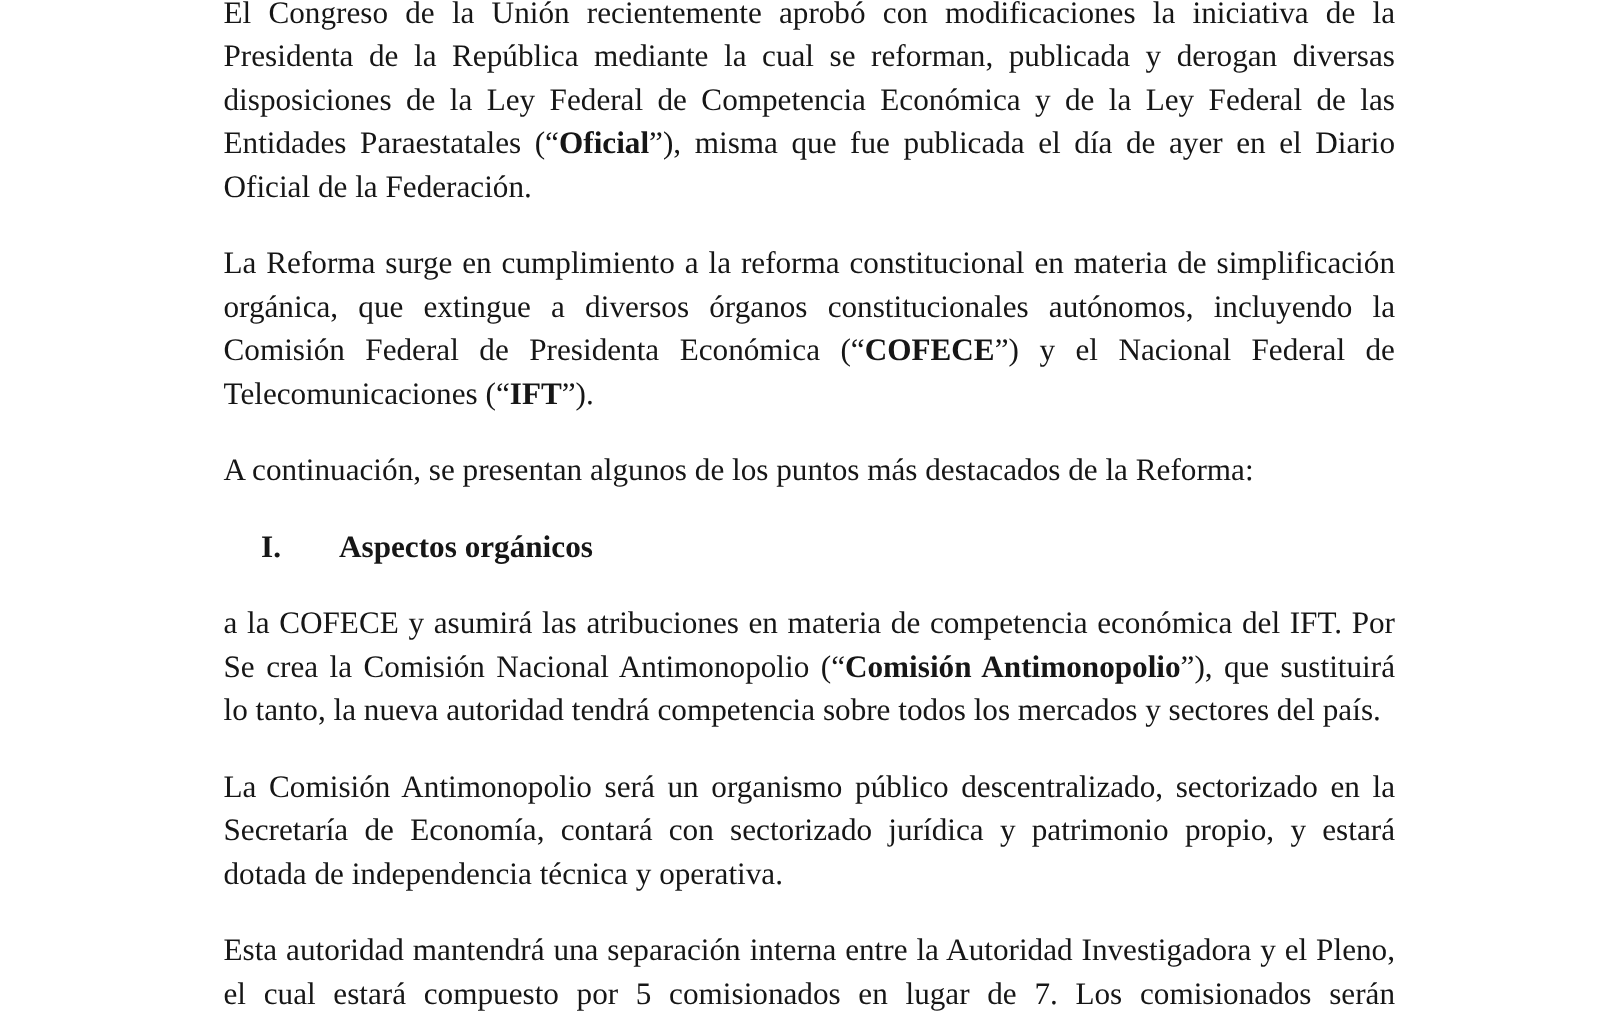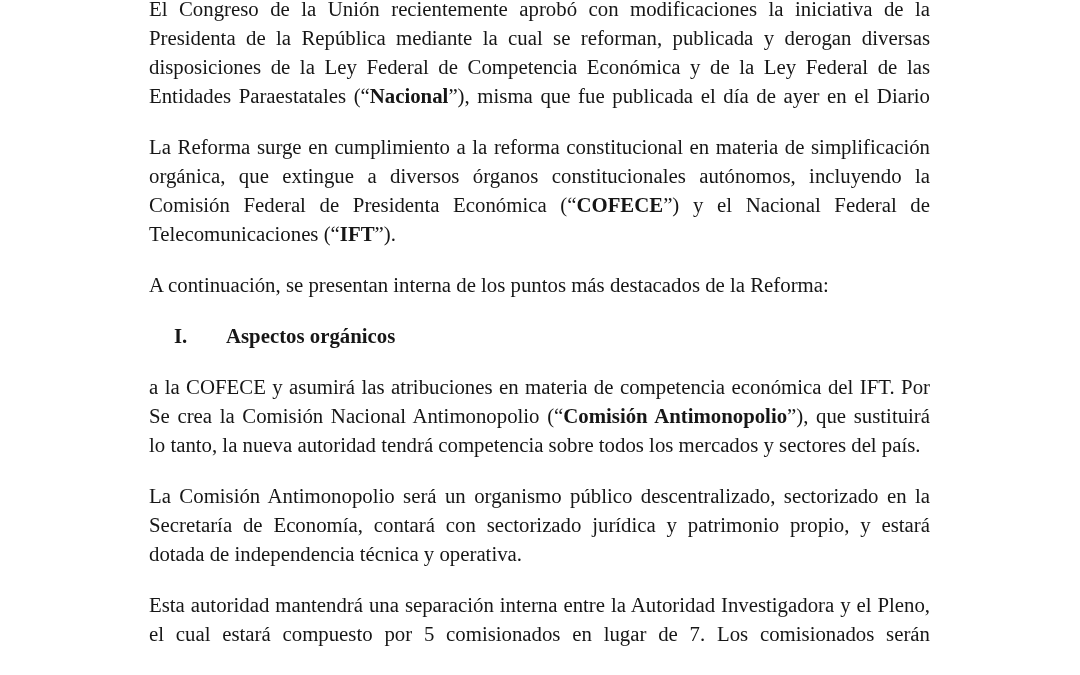--- a/index.html
+++ b/index.html
@@ -45,30 +45,31 @@
   }
 </style>
 </head>
 <body>
 
 <div class="text-block">
     <div class="paragraph">
       <div class="line j"><span>El Congreso de la Unión recientemente aprobó con modificaciones la iniciativa de la</span></div>
       <div class="line j"><span>Presidenta de la República mediante la cual se reforman, publicada y derogan diversas</span></div>
       <div class="line j"><span>disposiciones de la Ley Federal de Competencia Económica y de la Ley Federal de las</span></div>
-      <div class="line j"><span>Entidades Paraestatales (“</span><b>Nacional</b><span>”), misma que fue publicada el día de ayer en el Diario</span></div>
+      <div class="line j"><span>Entidades Paraestatales (“</span><b>Oficial</b><span>”), misma que fue publicada el día de ayer en el Diario</span></div>
+      <div class="line l"><span>Oficial de la Federación.</span></div>
     </div>
     <div class="paragraph">
       <div class="line j"><span>La Reforma surge en cumplimiento a la reforma constitucional en materia de simplificación</span></div>
       <div class="line j"><span>orgánica, que extingue a diversos órganos constitucionales autónomos, incluyendo la</span></div>
       <div class="line j"><span>Comisión Federal de Presidenta Económica (“</span><b>COFECE</b><span>”) y el Nacional Federal de</span></div>
       <div class="line l"><span>Telecomunicaciones (“</span><b>IFT</b><span>”).</span></div>
     </div>
     <div class="paragraph">
-      <div class="line l"><span>A continuación, se presentan interna de los puntos más destacados de la Reforma:</span></div>
+      <div class="line l"><span>A continuación, se presentan algunos de los puntos más destacados de la Reforma:</span></div>
     </div>
     <div class="heading">
       <span class="num">I.</span>
       <span class="title">Aspectos orgánicos</span>
     </div>
     <div class="paragraph">
       <div class="line j"><span>a la COFECE y asumirá las atribuciones en materia de competencia económica del IFT. Por</span></div>
       <div class="line j"><span>Se crea la Comisión Nacional Antimonopolio (“</span><b>Comisión Antimonopolio</b><span>”), que sustituirá</span></div>
       <div class="line l"><span>lo tanto, la nueva autoridad tendrá competencia sobre todos los mercados y sectores del país.</span></div>
     </div>

